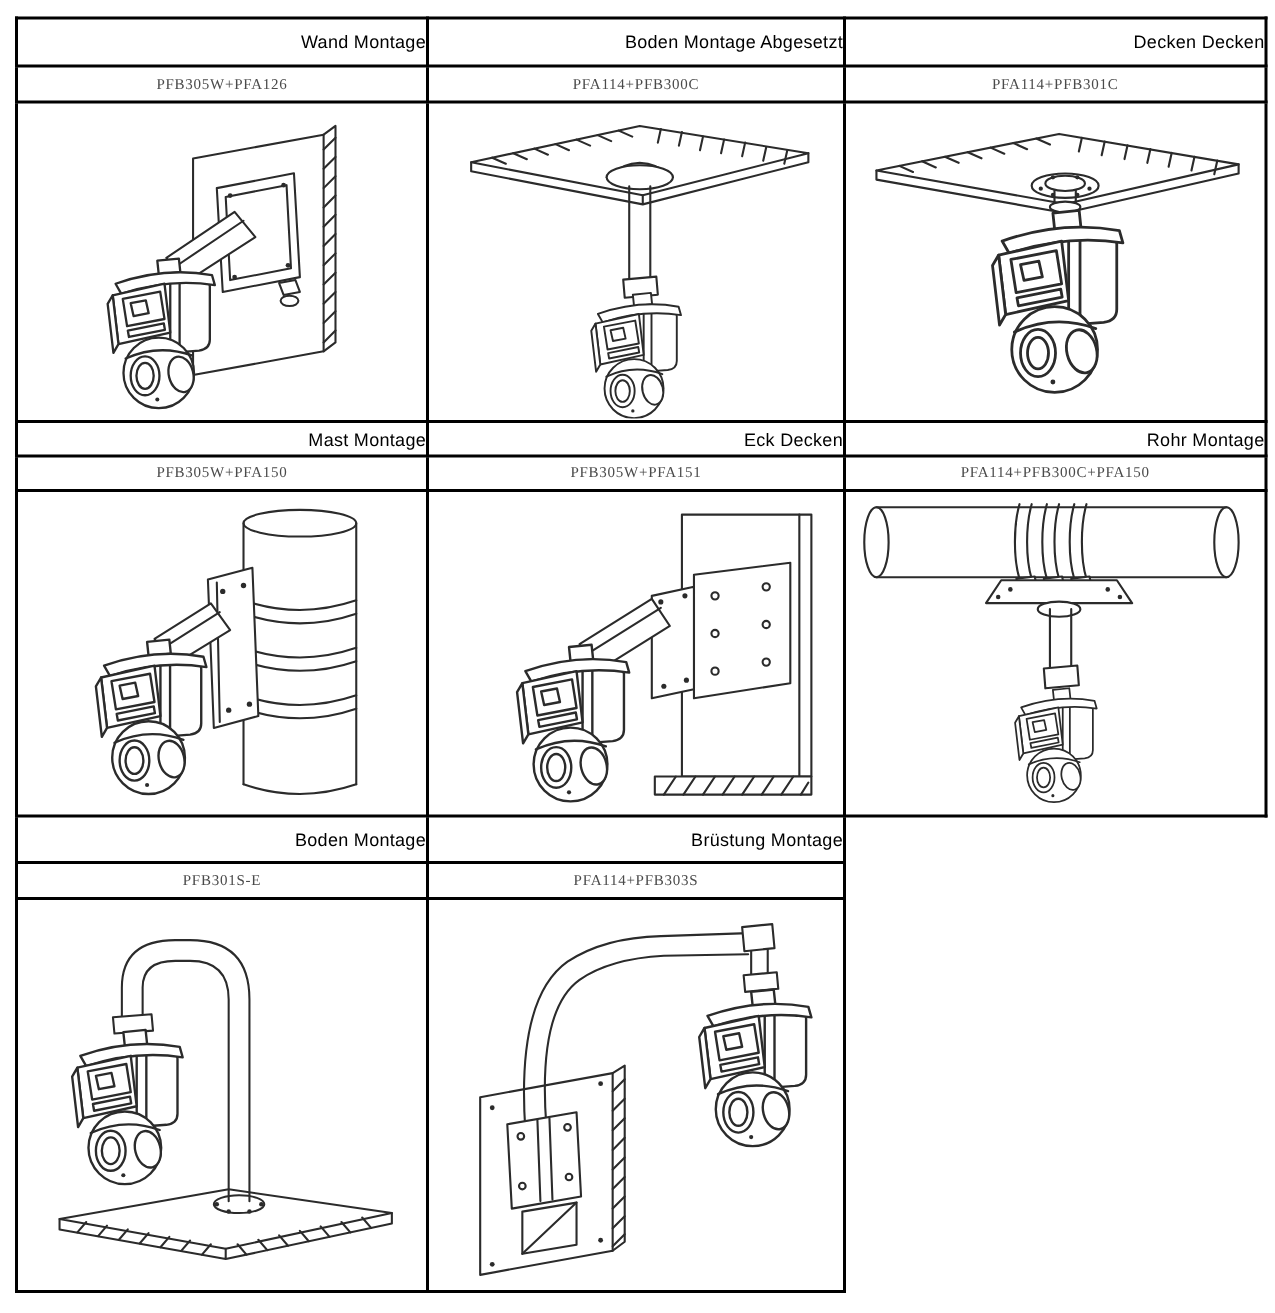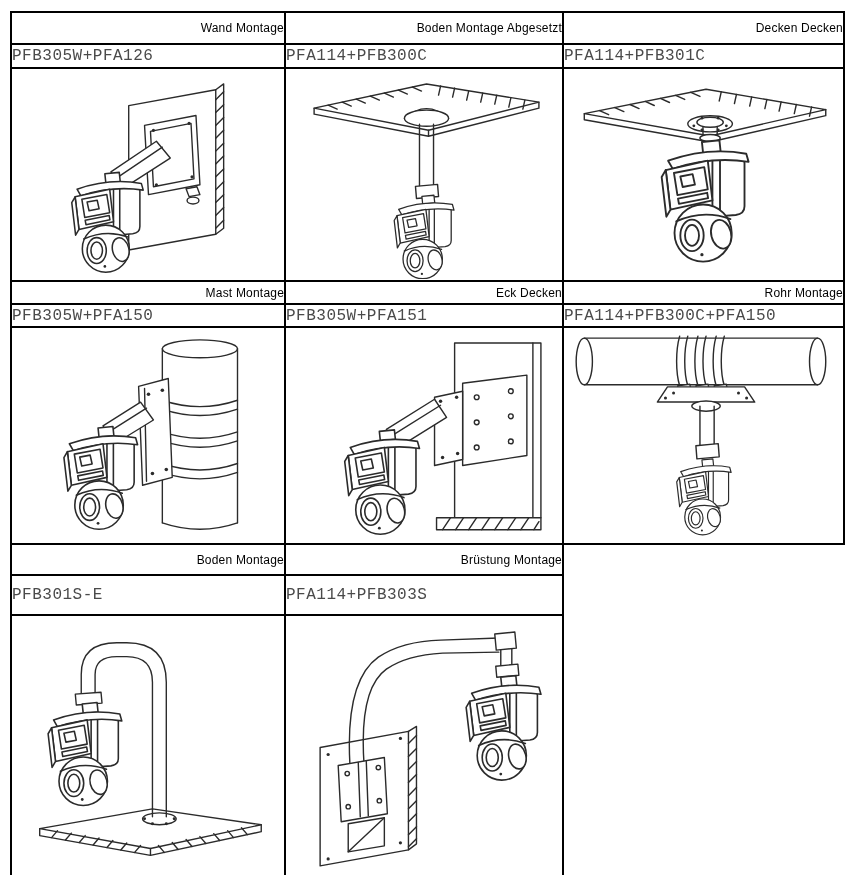--- a/index.html
+++ b/index.html
@@ -4,29 +4,29 @@
 <style>
   html,body{margin:0;padding:0;background:#ffffff;}
   body{width:850px;height:875px;position:relative;font-family:"Liberation Sans",sans-serif;}
   table.mounts{
     position:absolute;left:10px;top:11px;
     border-collapse:collapse;table-layout:fixed;width:833px;
   }
   th,td{border:2px solid #000;padding:0;margin:0;}
   th{font-weight:400;font-size:12px;color:#000;text-align:right;vertical-align:middle;letter-spacing:.2px;}
   td.part{
-    font-family:Liberation Mono, monospace;font-size:16px;color:#4a4a4a;
-    vertical-align:middle;letter-spacing:.5px;
+    font-family:Liberation Serif, serif;font-size:10px;color:#4a4a4a;
+    text-align:center;vertical-align:middle;letter-spacing:.5px;
   }
   td.figure{vertical-align:middle;line-height:0;background:#fff;}
   td.figure svg{display:block;width:100%;height:100%;}
   td.empty-cell{border:none;background:#fff;}
   tr.r-title1{height:32px;} tr.r-part1{height:24px;} tr.r-fig1{height:208px;}
   tr.r-title2{height:23px;} tr.r-part2{height:23px;} tr.r-fig2{height:212px;}
-  tr.r-title3{height:31px;margin-left:36px;} tr.r-part3{height:40px;} tr.r-fig3{height:262px;}
+  tr.r-title3{height:31px;margin-left:36px;} tr.r-part3{height:24px;} tr.r-fig3{height:262px;}
   .defs-hidden{position:absolute;width:0;height:0;overflow:hidden;}
 </style>
 </head>
 <body>
 
 <svg class="defs-hidden" aria-hidden="true">
   <defs>
     <g id="g-cam" fill="#fff" stroke="#2b2b2b" stroke-width="1.6" stroke-linejoin="round" stroke-linecap="round">
       <path d="M37 2 L52 0.5 L53 10 L38 11.5 Z"></path>
       <path d="M46 16 L66 13.5 Q73.5 13.5 73.5 20 L73.5 57 Q73.5 63.5 66 64.5 L53 65.5 Q46 65.5 46 59 Z"></path>

